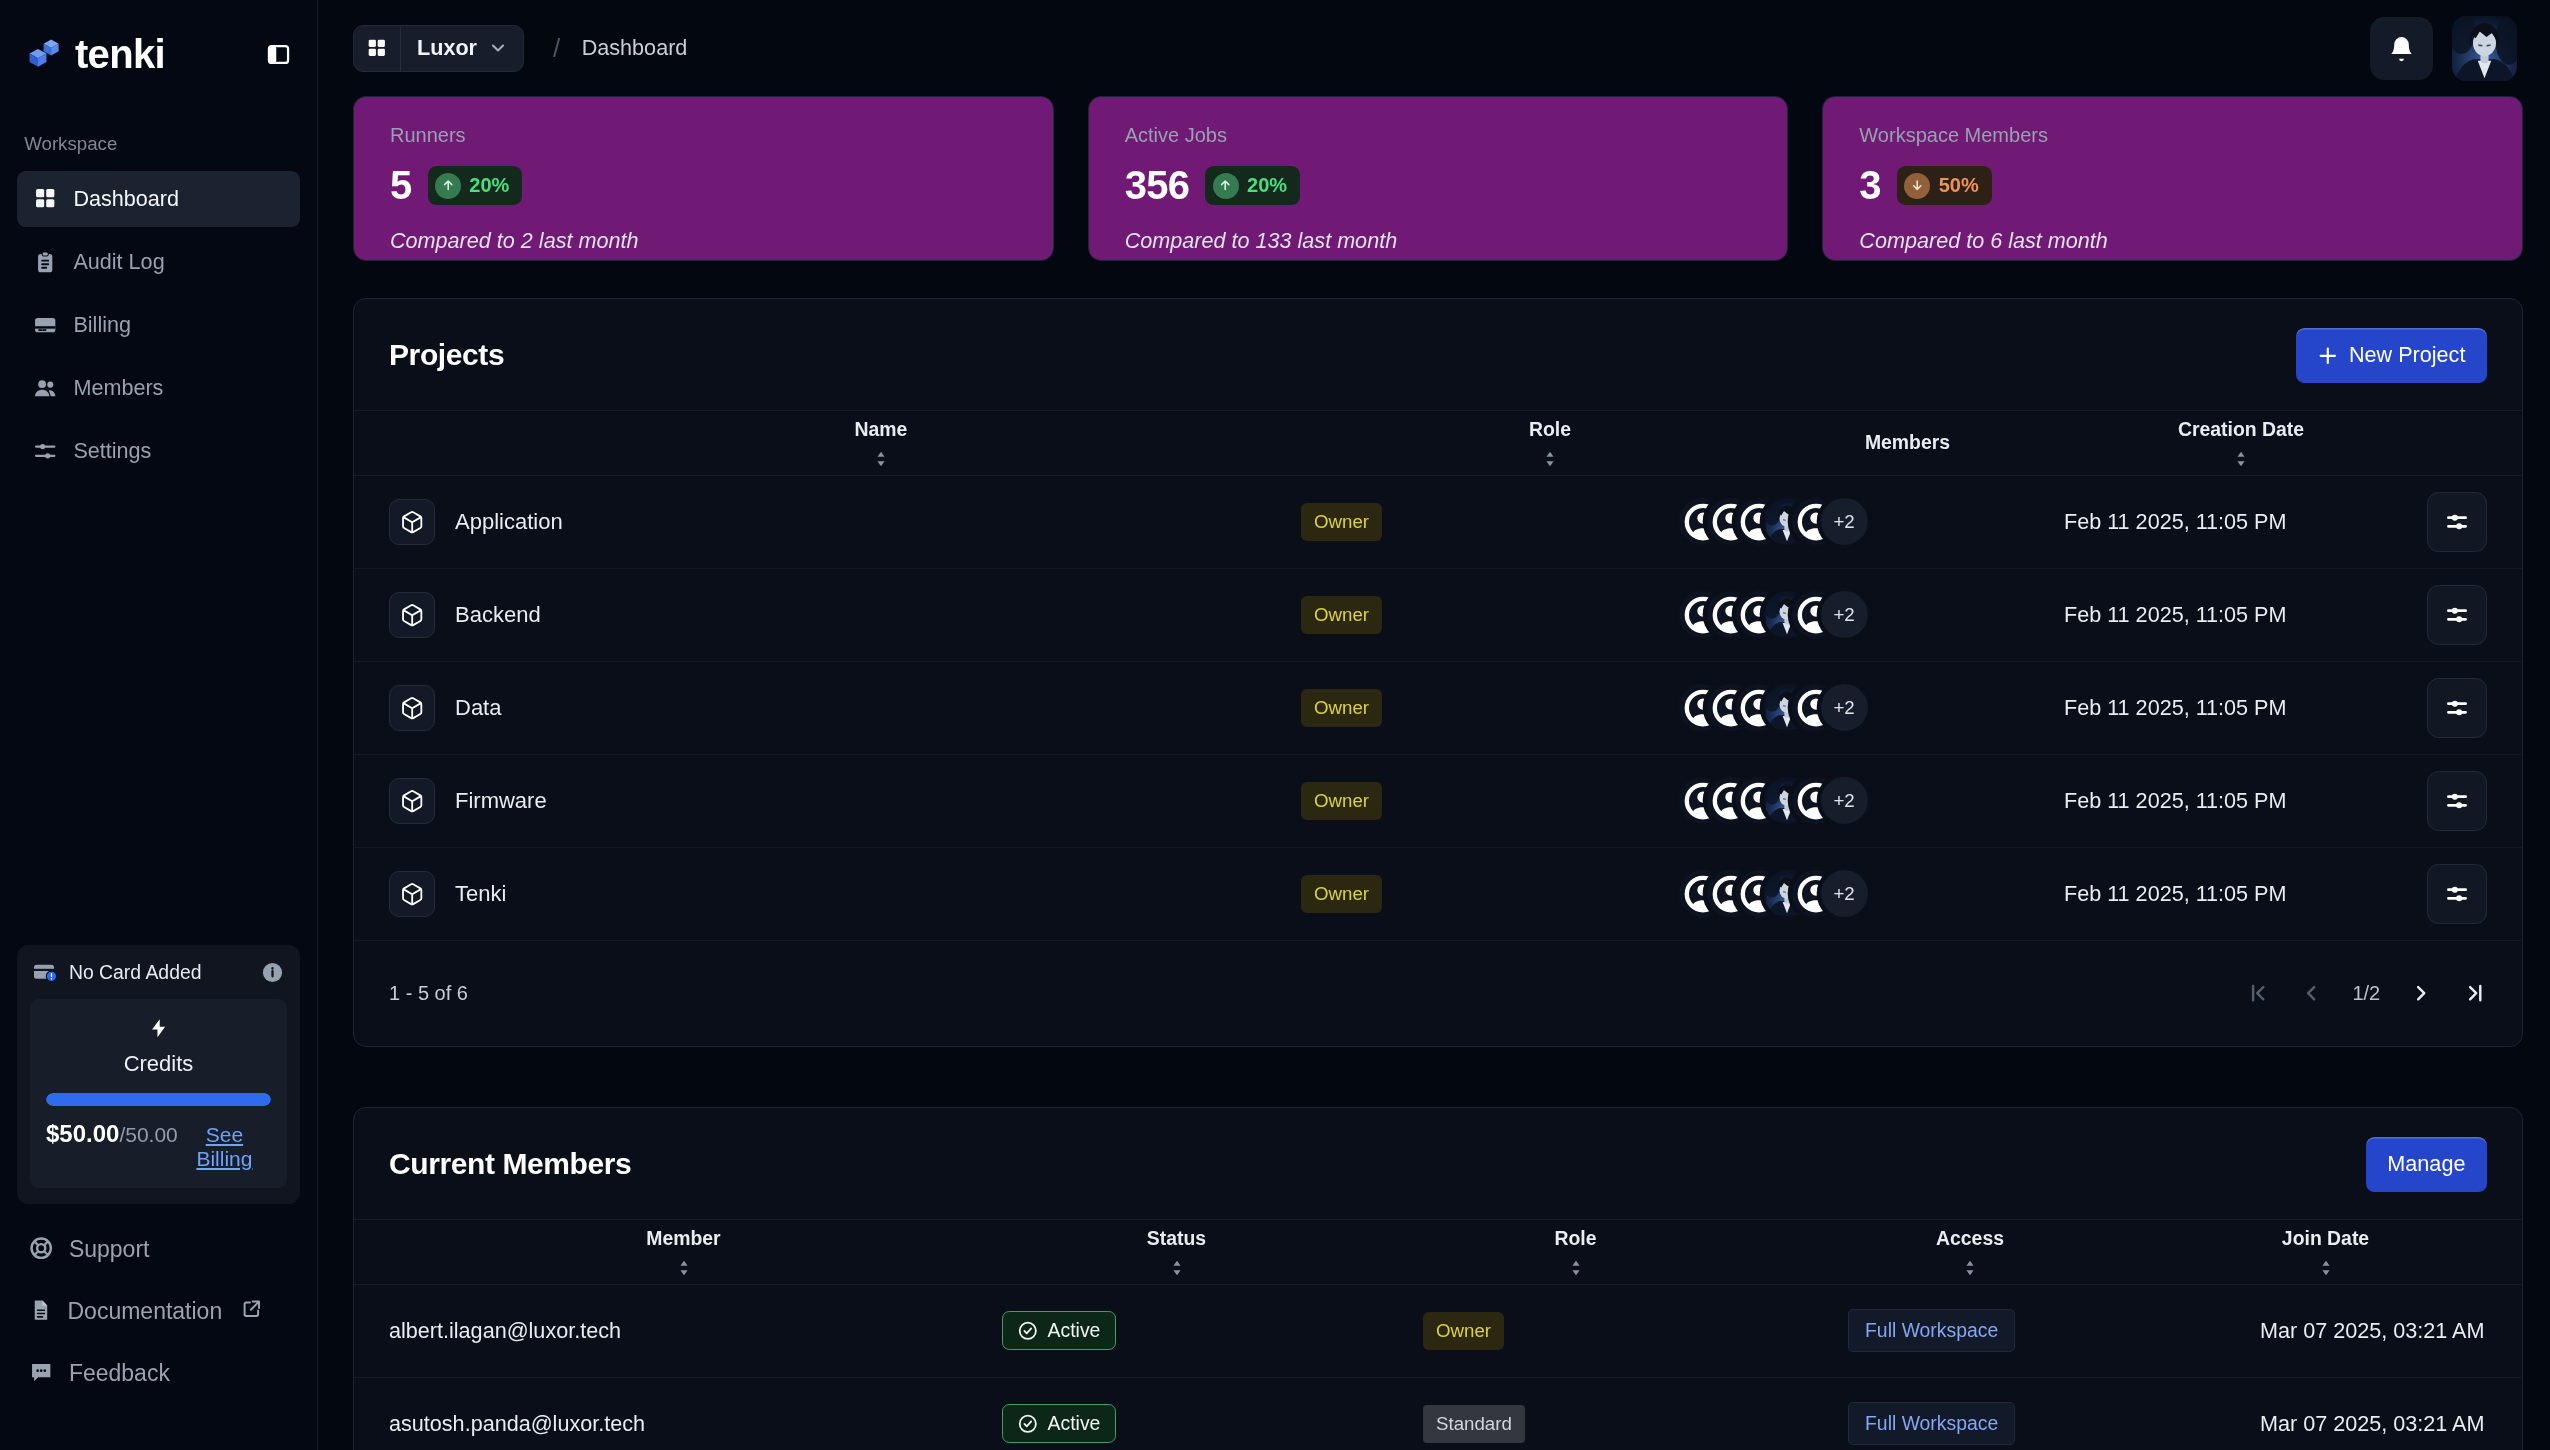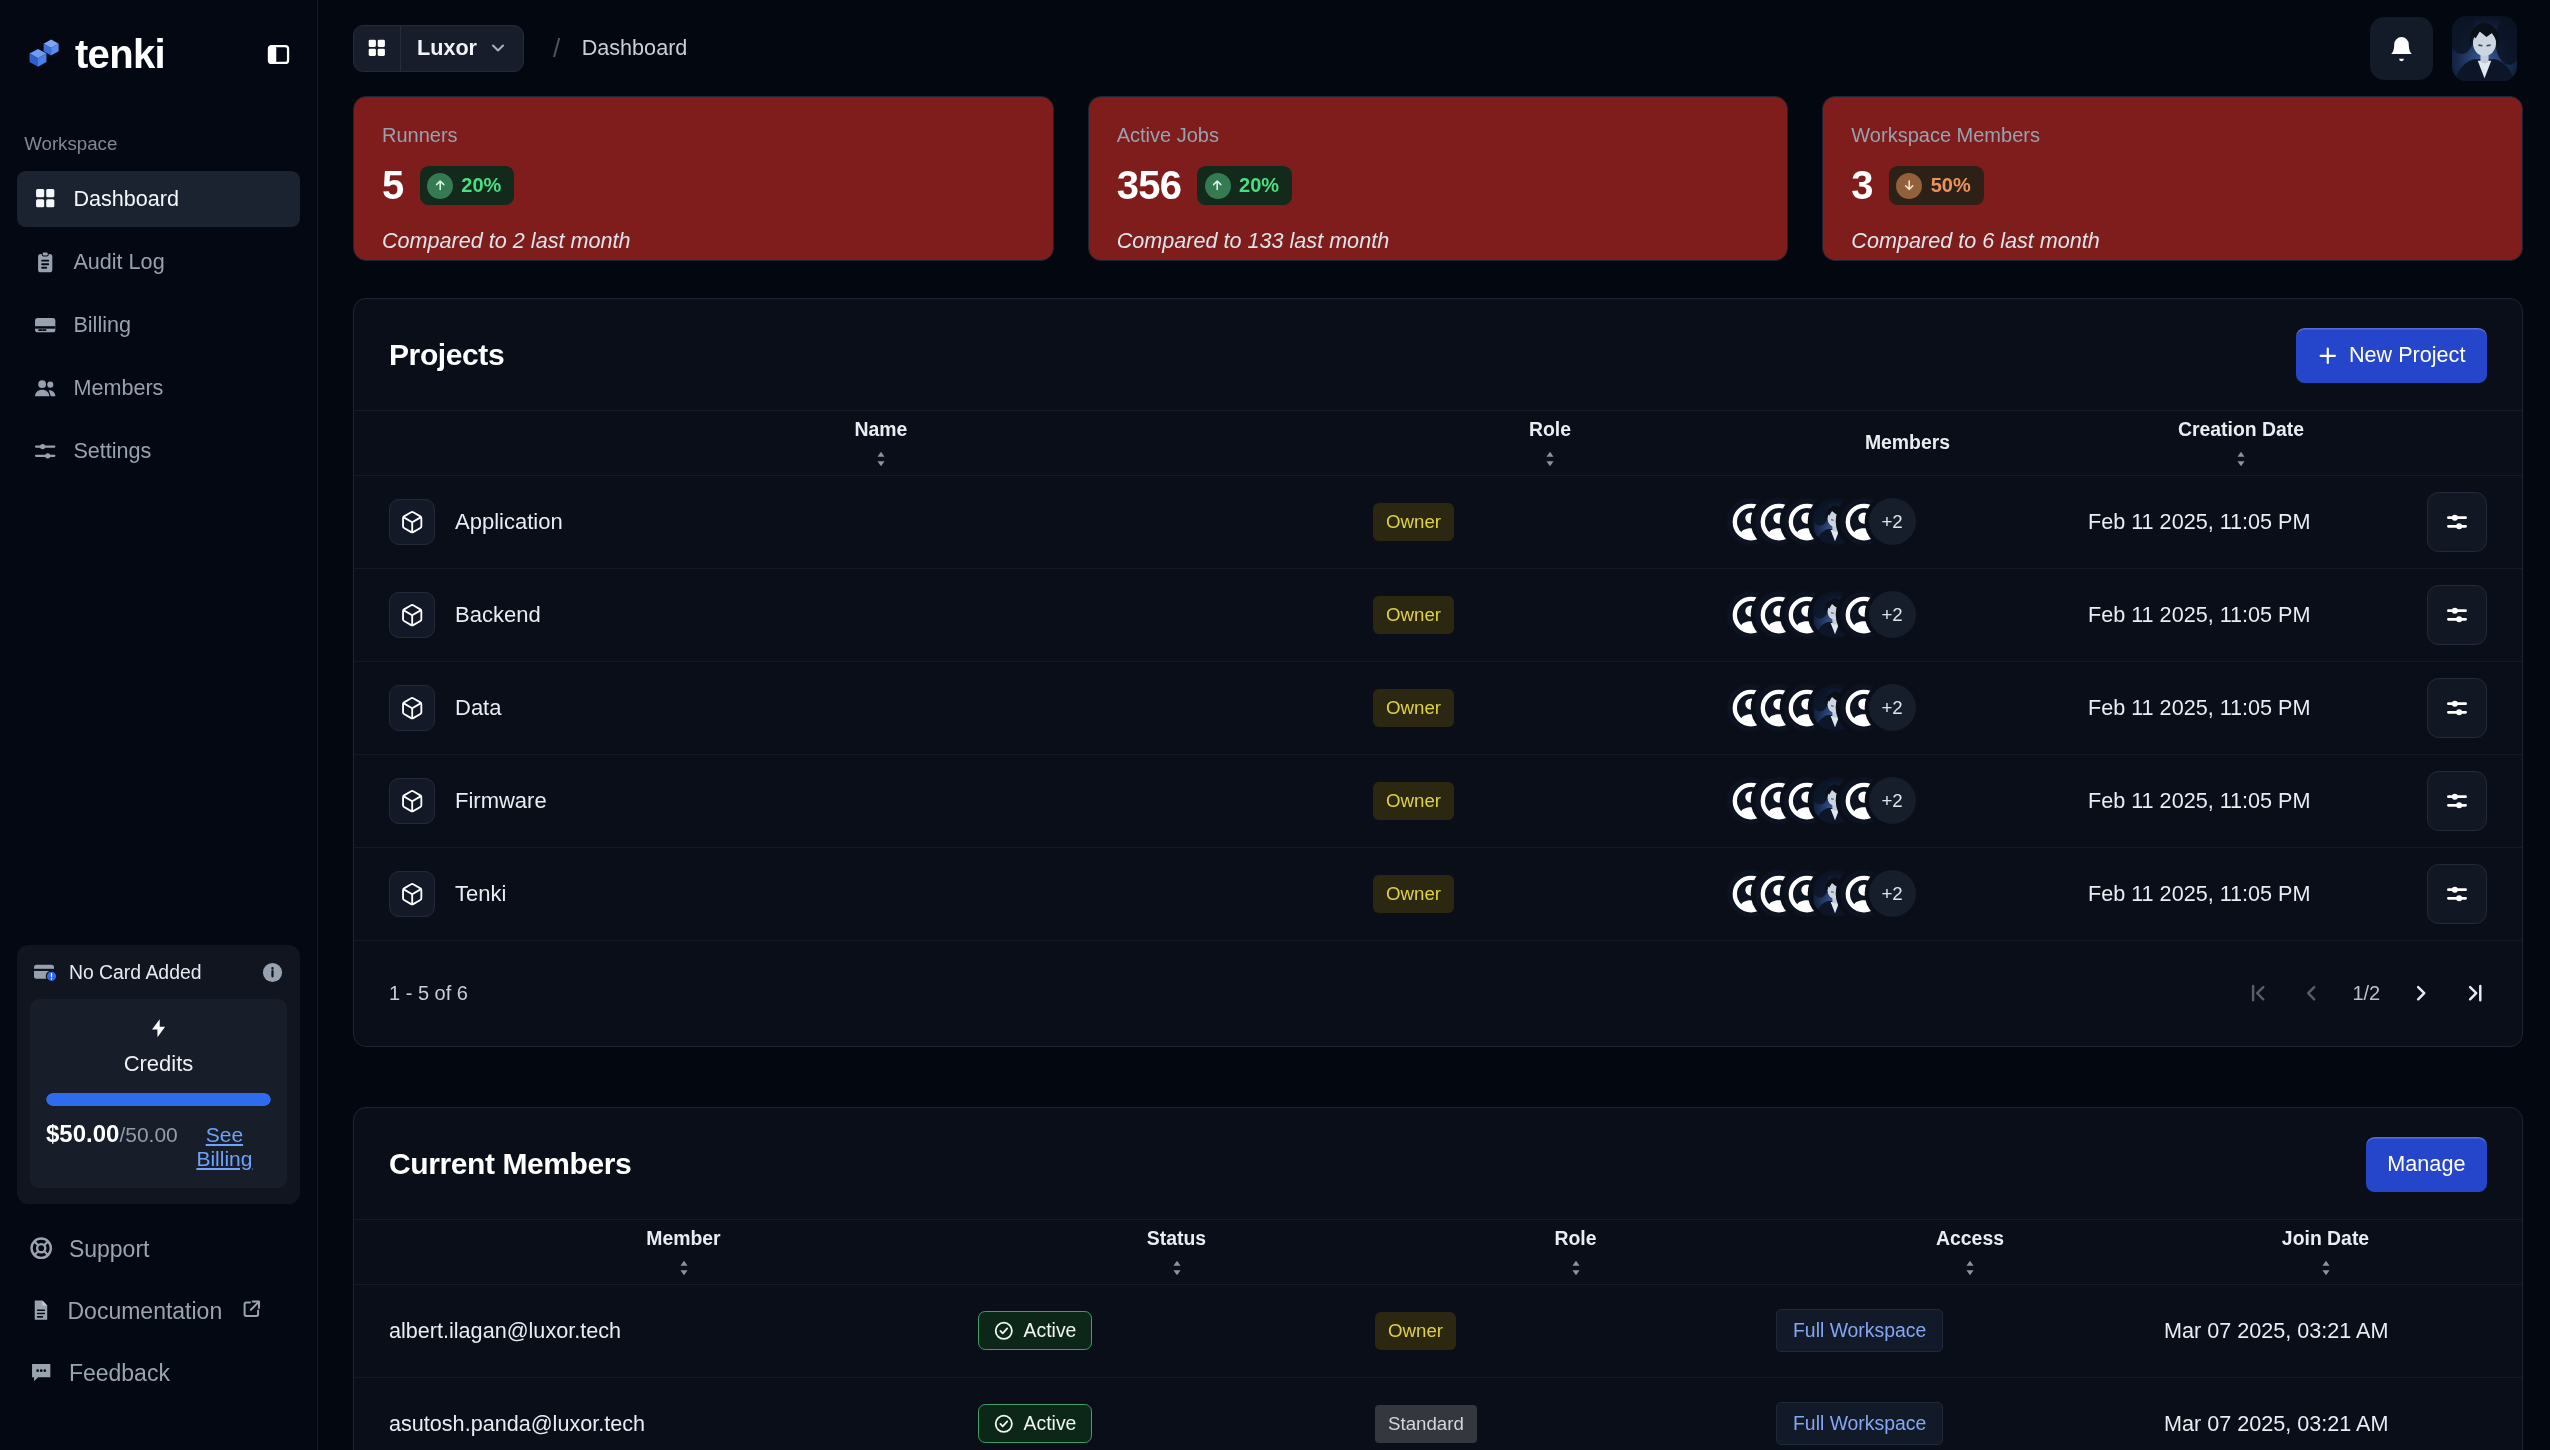--- a/index.html
+++ b/index.html
@@ -67,23 +67,23 @@
   .topbar-right { margin-left:auto; display:flex; align-items:center; gap:18.7px; }
   .bell-btn { width:63px; height:63px; border-radius:14.4px; background:#141b28; border:none; display:flex; align-items:center; justify-content:center; cursor:pointer; }
   .avatar-btn { width:65px; height:65px; border-radius:14.4px; overflow:hidden; border:none; padding:0; cursor:pointer; background:#0a1220; }
   .avatar-btn svg { display:block; }
 
   .content { flex:1; padding:0 27px 0 35px; overflow:hidden; }
 
   
   .stats-row { display:flex; gap:34px; }
   .stat-card {
-    flex:1; height:165px; background:#7f1d1d;
+    flex:1; height:165px; background:#701a75;
     border:1.4px solid #1d2534; border-radius:13px;
-    padding:27px 28px;
+    padding:27px 36px;
   }
   .stat-label { font-size:20px; color:#98a1b0; }
   .stat-value-row { display:flex; align-items:center; gap:16px; margin-top:16px; }
   .stat-value { font-size:40px; font-weight:700; color:#fff; letter-spacing:-0.7px; }
   .delta-badge { display:flex; align-items:center; gap:8.6px; border-radius:8.6px; padding:6.5px 13px 6.5px 7.2px; font-size:20px; font-weight:600; }
   .delta-badge .dot { width:26px; height:26px; border-radius:50%; display:flex; align-items:center; justify-content:center; }
   .delta-up { background:#13291c; color:#4ade80; }
   .delta-up .dot { background:#357a50; }
   .delta-down { background:#2c2017; color:#ec9457; }
   .delta-down .dot { background:#92603a; }
@@ -100,21 +100,21 @@
     background:#2546cb; color:#fff; border:none; border-radius:8.6px;
     font-size:21.6px; font-family:inherit; padding:14.4px 21.6px; cursor:pointer;
     box-shadow:inset 0 1.4px 0 rgba(255,255,255,.22);
   }
 
   .thead, .trow { display:grid; align-items:center; padding:0 35px; }
   .projects .thead, .projects .trow { grid-template-columns:minmax(0,1fr) 354px 361px 306px 93px; }
   .members .thead, .members .trow { grid-template-columns:589px 397px 401px 388px minmax(0,1fr); }
   .thead { height:66px; border-top:0.7px solid #151c29; border-bottom:0.7px solid #151c29; }
   .th { display:flex; align-items:center; gap:10px; font-size:19.4px; font-weight:600; color:#e9ecf1; cursor:pointer;flex-direction:column; }
-  .trow { height:93px; border-bottom:0.7px solid #131a26; }
+  .trow { height:93px; border-bottom:0.7px solid #131a26;gap:24px; }
   .td { font-size:21.6px; color:#e9ecf1; display:flex; align-items:center; }
 
   .proj-name { gap:20px; font-size:22px; }
   .proj-icon { width:46px; height:46px; border-radius:10px; background:#131927; border:0.7px solid #232b3a; display:flex; align-items:center; justify-content:center; }
 
   .badge-owner { display:inline-block; background:#2b2710; color:#ddd23d; font-size:18.7px; padding:8px 13px; border-radius:5.8px; }
   .badge-standard { display:inline-block; background:#34373d; color:#d3d7dc; font-size:18.7px; padding:8px 13px; border-radius:4px; }
   .badge-active { display:inline-flex; align-items:center; gap:8.6px; background:#0c2617; border:1.4px solid #3da065; border-radius:7.2px; color:#f2f5f3; font-size:19.4px; padding:7.2px 14.4px; }
   .badge-access { display:inline-block; background:#121929; border:0.7px solid #20293a; color:#85a7f3; font-size:19.4px; padding:8.6px 16px; border-radius:5px; }
 

